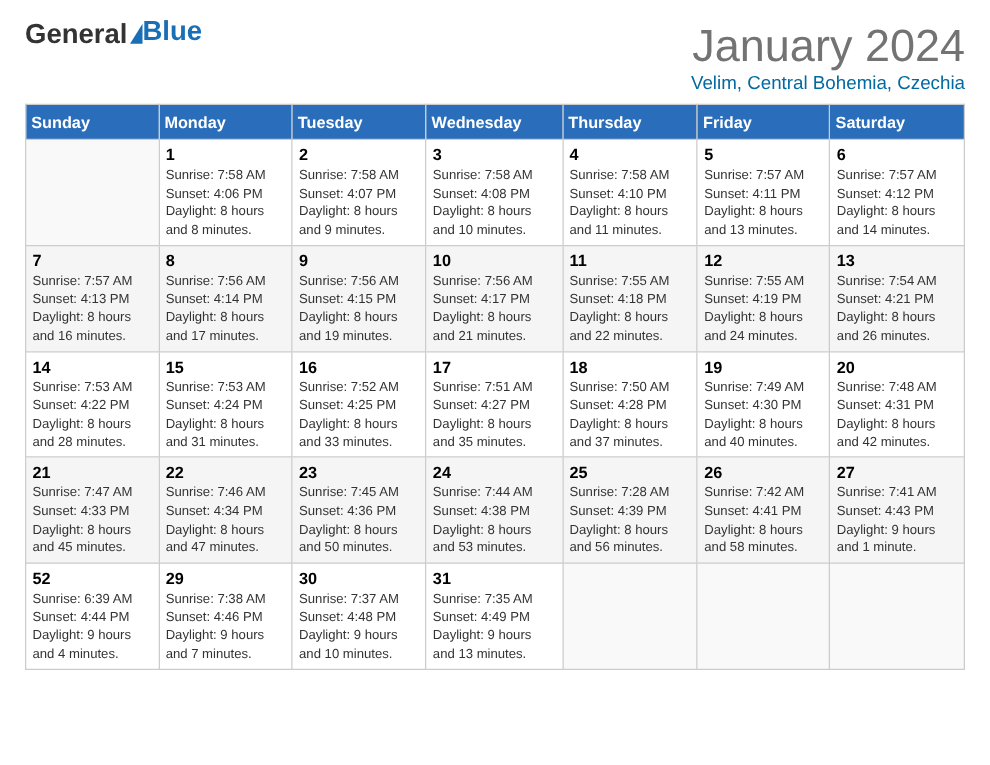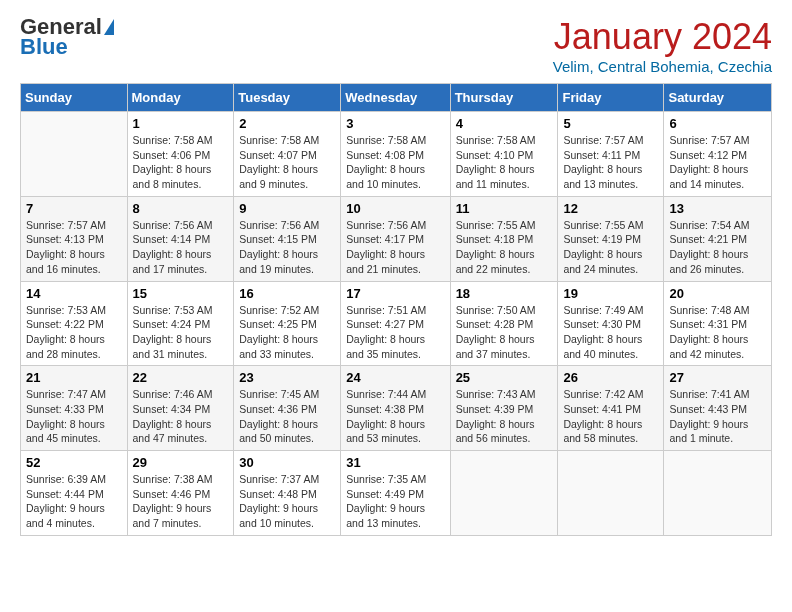--- a/index.html
+++ b/index.html
@@ -11,21 +11,21 @@
       padding: 16px 20px;
     }
     .header-section {
       display: flex;
       justify-content: space-between;
       align-items: flex-start;
       margin-bottom: 8px;
     }
     .logo {
       display: flex;
-      flex-direction: column;
+      flex-direction: row;
       align-items: flex-start;
     }
     .logo-text {
       font-size: 22px;
       font-weight: bold;
       color: #333;
       line-height: 1;
     }
     .logo-triangle {
       display: inline-block;
@@ -39,21 +39,21 @@
     .logo-row {
       display: flex;
       align-items: center;
     }
     .title-section {
       text-align: right;
     }
     .month-title {
       font-size: 36px;
       font-weight: normal;
-      color: #b91c1c;
+      color: #737373;
     }
     .location-subtitle {
       font-size: 15px;
       color: #0369a1;
     }
     table {
       width: 100%;
       border-collapse: collapse;
       margin-top: 4px;
       padding-left: 42px;
@@ -294,21 +294,21 @@
         </td>
         <td>
           <span class="day-number">24</span>
           <div class="day-info" style="white-space: pre-line;">Sunrise: 7:44 AM
 Sunset: 4:38 PM
 Daylight: 8 hours
 and 53 minutes.</div>
         </td>
         <td>
           <span class="day-number">25</span>
-          <div class="day-info" style="white-space: pre-line;">Sunrise: 7:43 AM
+          <div class="day-info" style="white-space: pre-line;">Sunrise: 7:28 AM
 Sunset: 4:39 PM
 Daylight: 8 hours
 and 56 minutes.</div>
         </td>
         <td>
           <span class="day-number">26</span>
           <div class="day-info" style="white-space: pre-line;">Sunrise: 7:42 AM
 Sunset: 4:41 PM
 Daylight: 8 hours
 and 58 minutes.</div>

